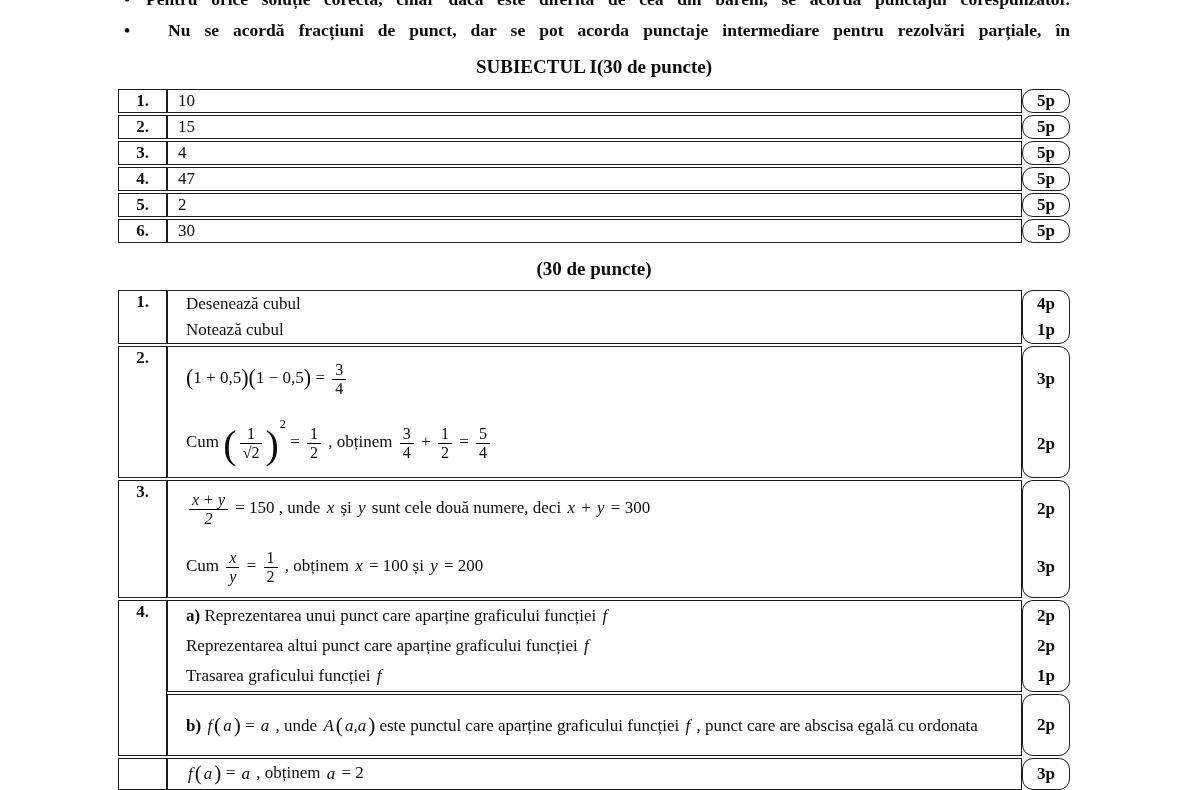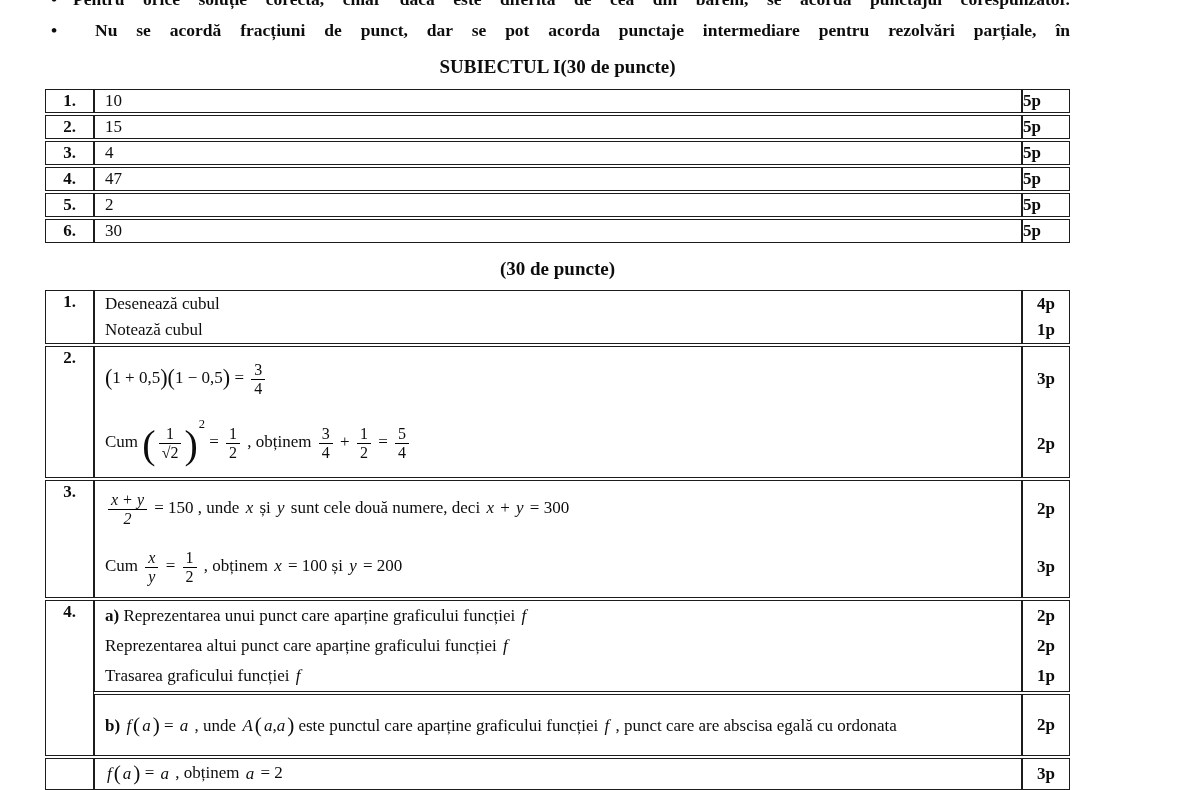--- a/index.html
+++ b/index.html
@@ -4,49 +4,49 @@
 <style>
   html,body{margin:0;padding:0;background:#ffffff;}
   body{
     width:1184px;height:790px;overflow:hidden;position:relative;
     font-family:"Liberation Serif","DejaVu Serif",serif;
     color:#0d0d0d;
     -webkit-font-smoothing:antialiased;
   }
   .page{
     position:absolute;top:0;left:0;width:1184px;height:790px;
-    padding:0 114px 0 45px;box-sizing:border-box;overflow:hidden;
+    padding:0 114px 0 118px;box-sizing:border-box;overflow:hidden;
   }
   
   .b1clip{height:11px;overflow:hidden;}
   .b1inner{margin-top:-12px;line-height:22px;font-weight:bold;font-size:17.5px;
     text-align:justify;text-align-last:justify;}
   .bullet-par{font-weight:bold;font-size:17.5px;line-height:24px;margin-top:7px;}
   .bullet-line1{text-align:justify;text-align-last:justify;}
   .bullet-marker{display:inline-block;width:22px;padding-left:6px;}
   .bullet-gap{display:inline-block;width:22px;}
   
   .sec-header{display:flex;justify-content:center;align-items:baseline;
     font-weight:bold;font-size:19px;line-height:24px;margin-top:13px;}
   
   table.barem{width:100%;border-collapse:separate;border-spacing:0 2px;table-layout:fixed;}
   table.barem td{border:1.5px solid #1c1c1c;vertical-align:top;box-sizing:border-box;
     font-size:17px;background:#fff;}
   col.c-num{width:49px;} col.c-ans{width:auto;} col.c-pts{width:48px;}
   td.num{font-weight:bold;text-align:center;padding-top:1px;}
   td.ans{padding-left:10px;padding-right:6px;}
-  td.pts{font-weight:bold;text-align:left;padding:0;}
+  td.pts{font-weight:bold;text-align:center;padding:0;border-radius:11px;}
   .t1{margin-top:8px;}
   .t1 td{height:24px;}
   .t1 td.ans{padding-top:1px;}
   .t1 td.pts{padding-top:1px;}
   .t2{margin-top:7px;}
   .t2 td.ans{padding:0 6px 0 10px;}
   
-  .lineblock{display:flex;align-items:center;}
+  .lineblock{display:flex;align-items:center;margin-left:8px;}
   .lineblock .lc{width:100%;}
   .lineblock.justify .lc{text-align:justify;line-height:29px;}
   .ptsblock{display:flex;align-items:center;justify-content:center;font-weight:bold;}
   
   .tok-var{font-style:italic;padding:0 2px;}
   .tok-b{font-weight:bold;}
   .frac{display:inline-block;vertical-align:middle;text-align:center;
     font-size:16px;line-height:1.12;margin:0 3px;}
   .frac .ln{display:block;padding:0 3px;}
   .frac .den{border-top:1.3px solid #000;}

